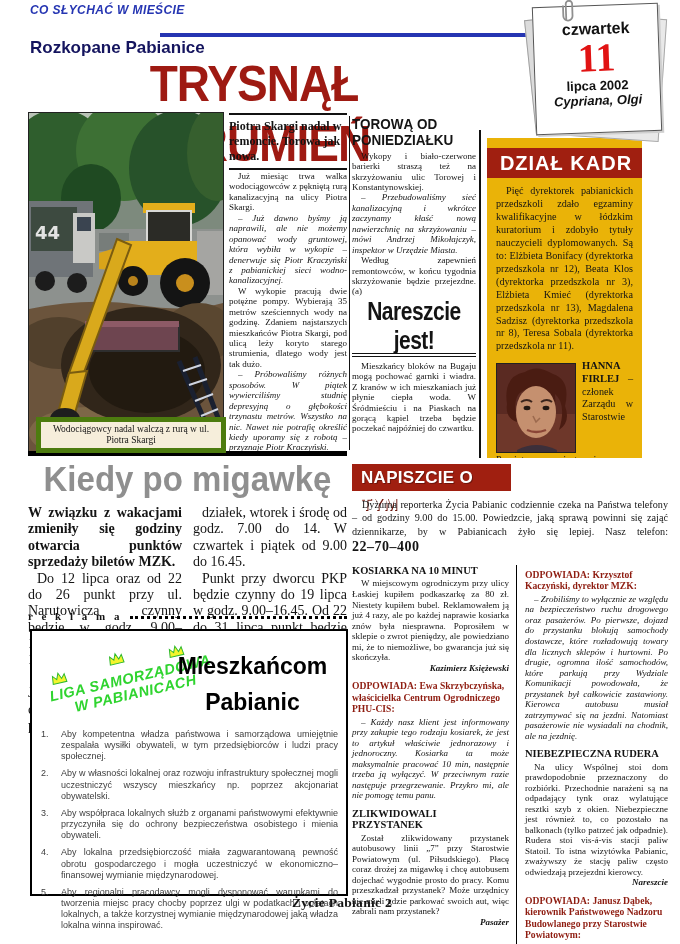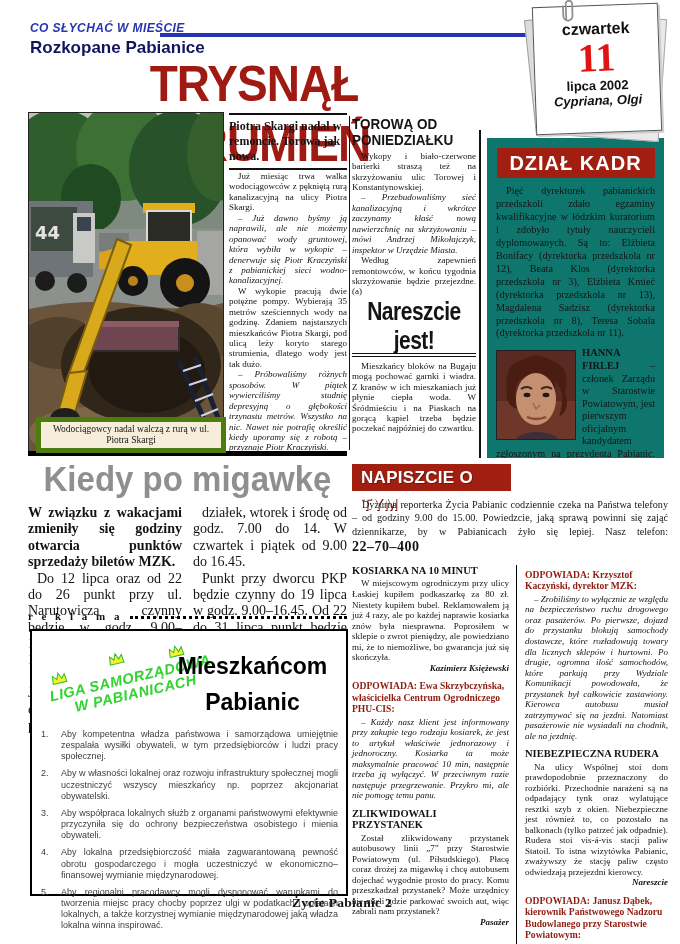--- a/index.html
+++ b/index.html
@@ -1,21 +1,21 @@
 <!DOCTYPE html>
 <html><head>
 <meta charset="utf-8">
 <style>
   html,body{margin:0;padding:0;background:#e8e8e8;}
   .page{position:relative;width:680px;height:944px;background:#ffffff;overflow:hidden;
         font-family:"Liberation Serif",serif;color:#141414;}
   .abs{position:absolute;}
 
   
-  .kicker{left:30px;top:21px;font-family:"Liberation Sans",sans-serif;font-style:italic;
+  .kicker{left:30px;top:3px;font-family:"Liberation Sans",sans-serif;font-style:italic;
           font-weight:bold;font-size:12px;color:#2535b2;letter-spacing:.4px;}
   .kicker-line{left:160px;top:33px;width:382px;height:4px;background:#2535b2;}
   .overline{left:30px;top:38px;font-family:"Liberation Sans",sans-serif;font-weight:bold;
             font-size:17px;color:#14145e;}
   .headline{left:28px;top:54px;width:452px;text-align:center;
             font-family:"Liberation Sans",sans-serif;font-weight:bold;font-size:46px;
             letter-spacing:-1px;color:#9e1a12;transform:scaleY(1.1);transform-origin:top;}
 
   
   .calendar{left:534px;top:5px;width:126px;height:128px;z-index:3;}
@@ -47,21 +47,21 @@
   .h-sub{font-family:"Liberation Sans",sans-serif;font-weight:bold;font-size:13.5px;line-height:1.1;
          margin:2px 0 3px;transform:scaleY(1.05);}
   .nar-h{font-family:"Liberation Sans",sans-serif;font-weight:bold;font-size:21px;text-align:center;
          margin:5px 0 3px;transform:scaleY(1.2);letter-spacing:-.5px;}
 
   .vr{background:#111;width:1px;}
   .vr1{left:349px;top:116px;height:334px;}
   .vr2{left:479px;top:130px;width:2px;height:328px;}
 
   
-  .kadr{left:487px;top:138px;width:177px;height:320px;background:#0f766e;overflow:hidden;}
+  .kadr{left:487px;top:138px;width:155px;height:320px;background:#eab308;overflow:hidden;}
   .kadr-banner{margin:10px auto 7px;width:158px;height:30px;background:#a01f10;color:#fff;
                font-family:"Liberation Sans",sans-serif;font-weight:bold;font-size:20px;
                text-align:center;line-height:30px;letter-spacing:1px;}
   .kadr-body{font-size:10.2px;line-height:1.27;text-align:justify;padding:0 9px;text-indent:10px;margin:0;}
   .firlej{padding:7px 9px 0;font-size:10.2px;line-height:1.22;text-align:justify;}
   .portrait{float:left;width:78px;height:88px;margin:3px 6px 1px 0;border:1px solid #222;}
   .firlej b{font-size:10.5px;}
 
   
   .blackbar{left:28px;top:451px;width:319px;height:5px;background:#000;}

